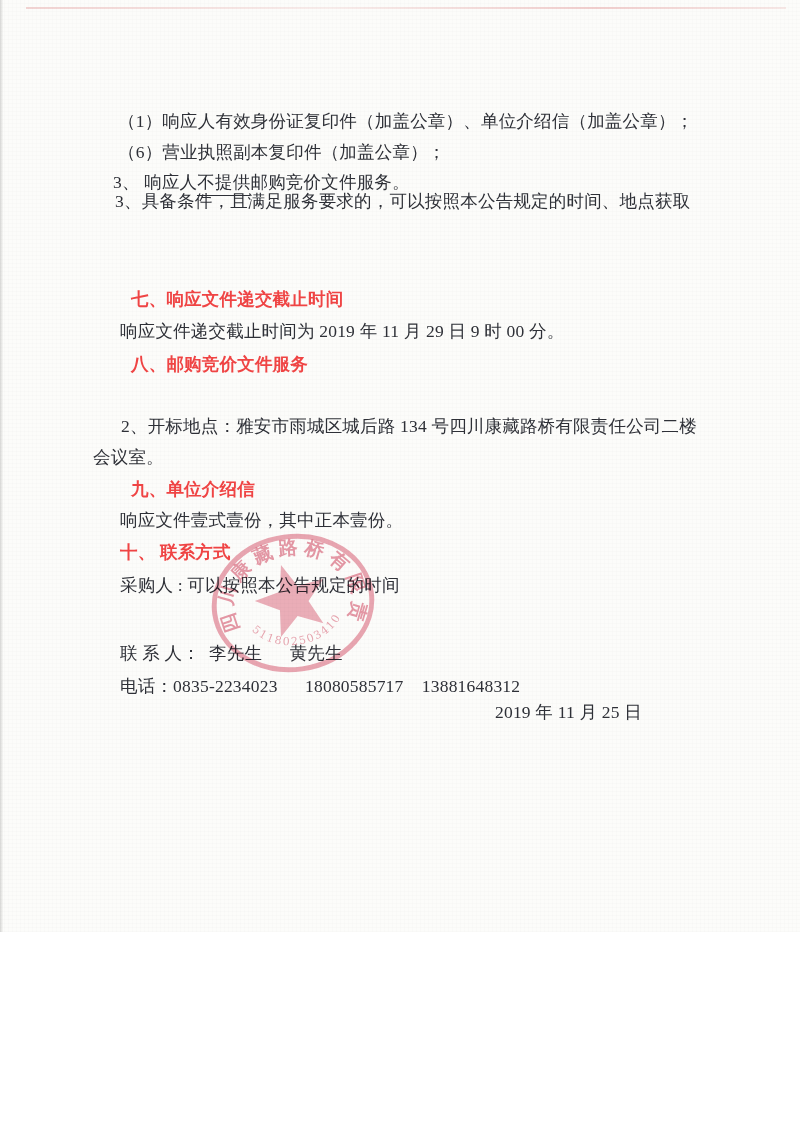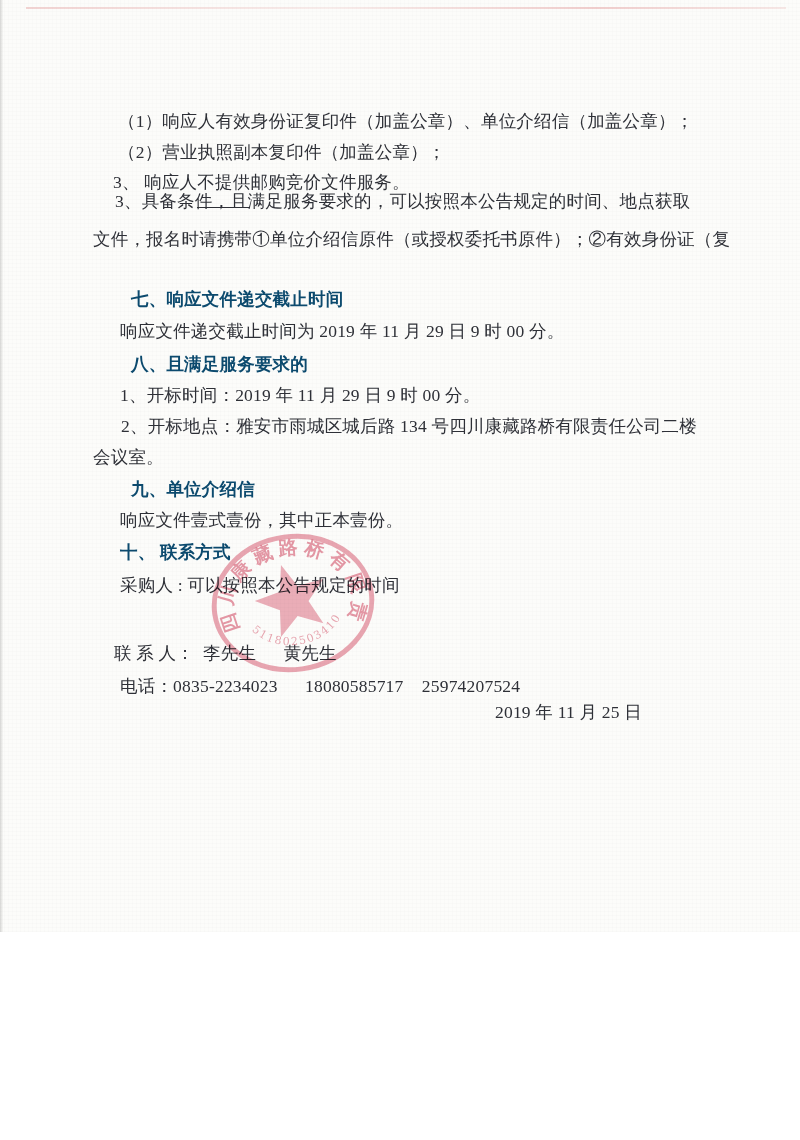--- a/index.html
+++ b/index.html
@@ -29,58 +29,56 @@
     background:linear-gradient(90deg, rgba(150,150,148,0.35), rgba(150,150,148,0.05));
   }
   .line{
     position:absolute;
     font-size:17.5px;
     line-height:1.25;
     white-space:pre;
     letter-spacing:0.2px;
     color:#2e3037;
   }
-  .bold{font-weight:bold;color:#0c4a6e;}
-  .uline{border-bottom:1.6px solid #2e3037;padding-bottom:15px;}
+  .bold{font-weight:bold;color:#ef4444;}
+  .uline{border-bottom:1.6px solid #2e3037;padding-bottom:3px;}
   .seal{
     position:absolute;left:195px;top:518px;width:200px;height:170px;
     mix-blend-mode:multiply;
   }
 </style>
 </head>
 <body>
 
 <div class="page">
 
   <div class="scan-top-line"></div>
   <div class="scan-left-edge"></div>
 
   <div class="line" style="left:118px;top:111px">（1）响应人有效身份证复印件（加盖公章）、单位介绍信（加盖公章）；</div>
-  <div class="line" style="left:118px;top:142px">（2）营业执照副本复印件（加盖公章）；</div>
+  <div class="line" style="left:118px;top:142px">（6）营业执照副本复印件（加盖公章）；</div>
 
   <div class="line" style="left:113px;top:172px"><span>3、 响应人</span><span class="uline">不提供</span><span>邮购竞价文件服务。</span></div>
 
   <div class="line" style="left:115px;top:191px">3、具备条件，且满足服务要求的，可以按照本公告规定的时间、地点获取</div>
-  <div class="line" style="left:93px;top:229px">文件，报名时请携带①单位介绍信原件（或授权委托书原件）；②有效身份证（复</div>
 
   <div class="line bold" style="left:131px;top:289px">七、响应文件递交截止时间</div>
   <div class="line" style="left:120px;top:321px">响应文件递交截止时间为 2019 年 11 月 29 日 9 时 00 分。</div>
 
-  <div class="line bold" style="left:131px;top:354px">八、且满足服务要求的</div>
-  <div class="line" style="left:120px;top:385px">1、开标时间：2019 年 11 月 29 日 9 时 00 分。</div>
+  <div class="line bold" style="left:131px;top:354px">八、邮购竞价文件服务</div>
   <div class="line" style="left:121px;top:416px">2、开标地点：雅安市雨城区城后路 134 号四川康藏路桥有限责任公司二楼</div>
   <div class="line" style="left:93px;top:447px">会议室。</div>
 
   <div class="line bold" style="left:131px;top:479px">九、单位介绍信</div>
   <div class="line" style="left:120px;top:510px">响应文件壹式壹份，其中正本壹份。</div>
 
   <div class="line bold" style="left:120px;top:542px">十、 联系方式</div>
   <div class="line" style="left:120px;top:575px">采购人 : 可以按照本公告规定的时间</div>
-  <div class="line" style="left:114px;top:643px">联 系 人：  李先生      黄先生</div>
-  <div class="line" style="left:120px;top:676px">电话：0835-2234023      18080585717    25974207524</div>
+  <div class="line" style="left:120px;top:643px">联 系 人：  李先生      黄先生</div>
+  <div class="line" style="left:120px;top:676px">电话：0835-2234023      18080585717    13881648312</div>
 
   <div class="line" style="left:495px;top:702px">2019 年 11 月 25 日</div>
 
   <svg class="seal" viewBox="0 0 200 170">
     <defs>
       <path id="sealArcTop" d="M 43.6 105.7 A 60 49 0 1 1 152.4 105.7" fill="none"></path>
       <path id="sealArcBottom" d="M 50.9 102.8 A 52 42 0 0 0 145.1 102.8" fill="none"></path>
     </defs>
     <g transform="rotate(-8 98 85)" opacity="0.82">
       <ellipse cx="98" cy="85" rx="79" ry="66.5" fill="none" stroke="#d6536b" stroke-width="5" opacity="0.62"></ellipse>

